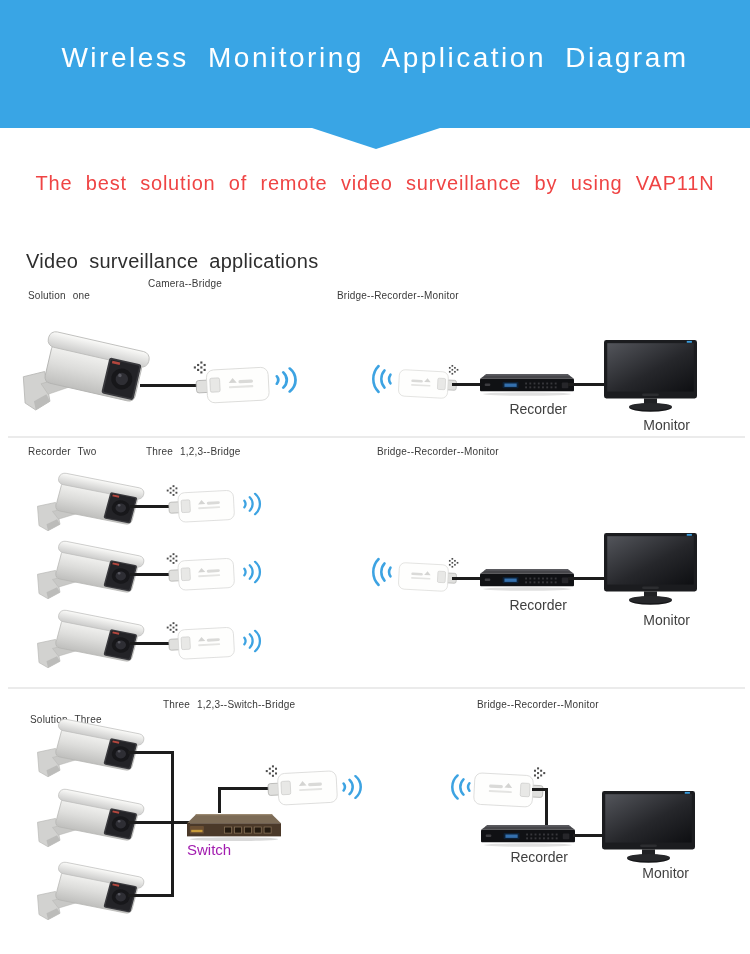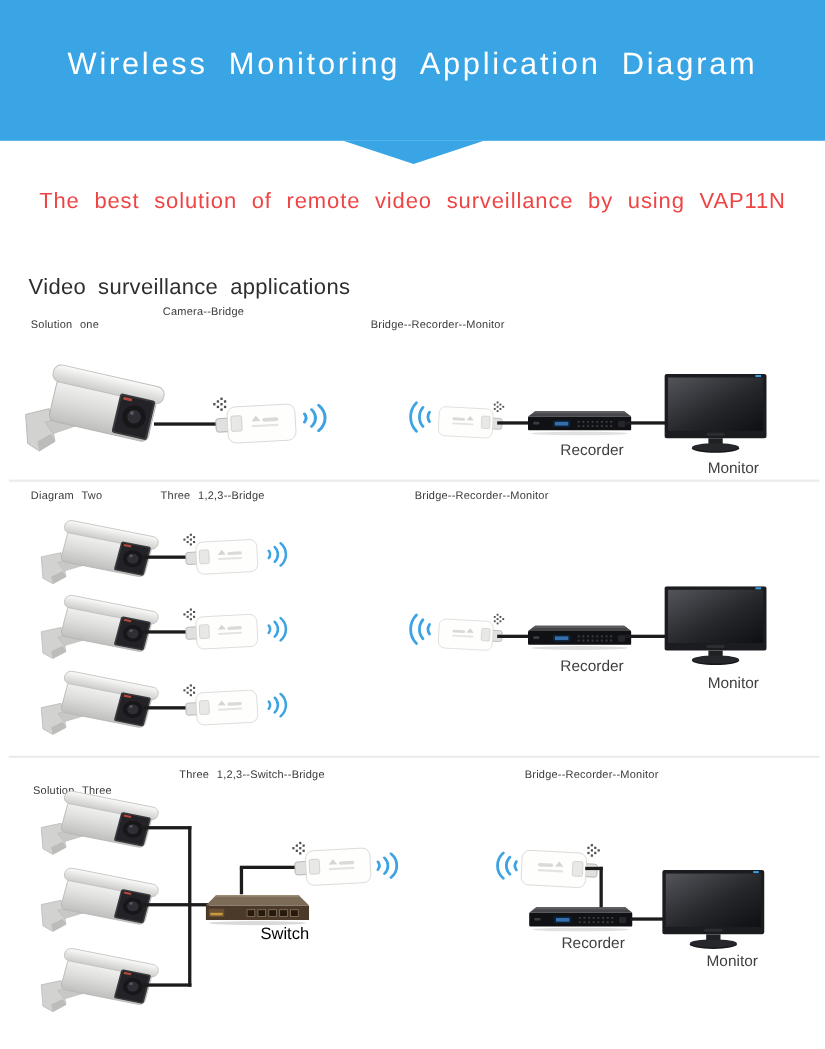--- a/index.html
+++ b/index.html
@@ -22,21 +22,21 @@
   .intro1{position:absolute;left:0;top:172px;width:750px;text-align:center;color:#ef4444;
     font-size:20px;letter-spacing:0.8px;word-spacing:7px;}
   .intro2{position:absolute;left:0;top:202px;width:750px;text-align:center;color:#2f9fdf;
     font-size:20px;letter-spacing:0.8px;word-spacing:7px;}
   .intro2 .dark{color:#3c3c3c;}
   .sect-hdg{position:absolute;left:26px;top:250px;color:#2e2e2e;font-size:20px;
     letter-spacing:0.3px;word-spacing:5px;}
   
   .row-lbl{position:absolute;color:#3a3a3a;font-size:10px;letter-spacing:0.2px;word-spacing:4px;white-space:nowrap;}
   .dev-lbl{position:absolute;width:80px;text-align:right;color:#3f3f3f;font-size:14px;white-space:nowrap;}
-  .sw-lbl{position:absolute;width:94px;text-align:right;color:#000000;font-size:15px;}
+  .sw-lbl{position:absolute;width:94px;text-align:left;color:#a21caf;font-size:15px;}
   
   .cable{position:absolute;background:#1c1c1c;}
   .divider{position:absolute;left:8px;width:737px;height:2px;background:#ebebeb;}
   .mirror{transform:scaleX(-1);}
   svg.dev{position:absolute;overflow:visible;}
 </style>
 </head>
 <body>
 
 <svg width="0" height="0" style="position:absolute" aria-hidden="true">
@@ -196,21 +196,21 @@
     </svg>
   <div class="cable" style="left:568px;top:383px;width:40px;height:3px;"></div>
   <svg class="dev" style="left:604px;top:340px;width:93px;height:73px;">
       <use href="#sym-monitor"></use>
     </svg>
   <div class="dev-lbl" style="left:487px;top:401px;">Recorder</div>
   <div class="dev-lbl" style="left:610px;top:417px;">Monitor</div>
 
   <div class="divider" style="top:436px;"></div>
 
-  <div class="row-lbl" style="left:28px;top:446px;">Diagram Two</div>
+  <div class="row-lbl" style="left:28px;top:446px;">Recorder Two</div>
   <div class="row-lbl" style="left:146px;top:446px;">Three 1,2,3--Bridge</div>
   <div class="row-lbl" style="left:377px;top:446px;">Bridge--Recorder--Monitor</div>
 
   <svg class="dev" style="left:33px;top:469px;width:120px;height:72px;">
       <use href="#sym-camera"></use>
     </svg>
   <div class="cable" style="left:130px;top:505px;width:50px;height:3px;"></div>
   <svg class="dev" style="left:166px;top:483px;width:70px;height:41px;">
       <use href="#sym-bridge"></use>
     </svg>

